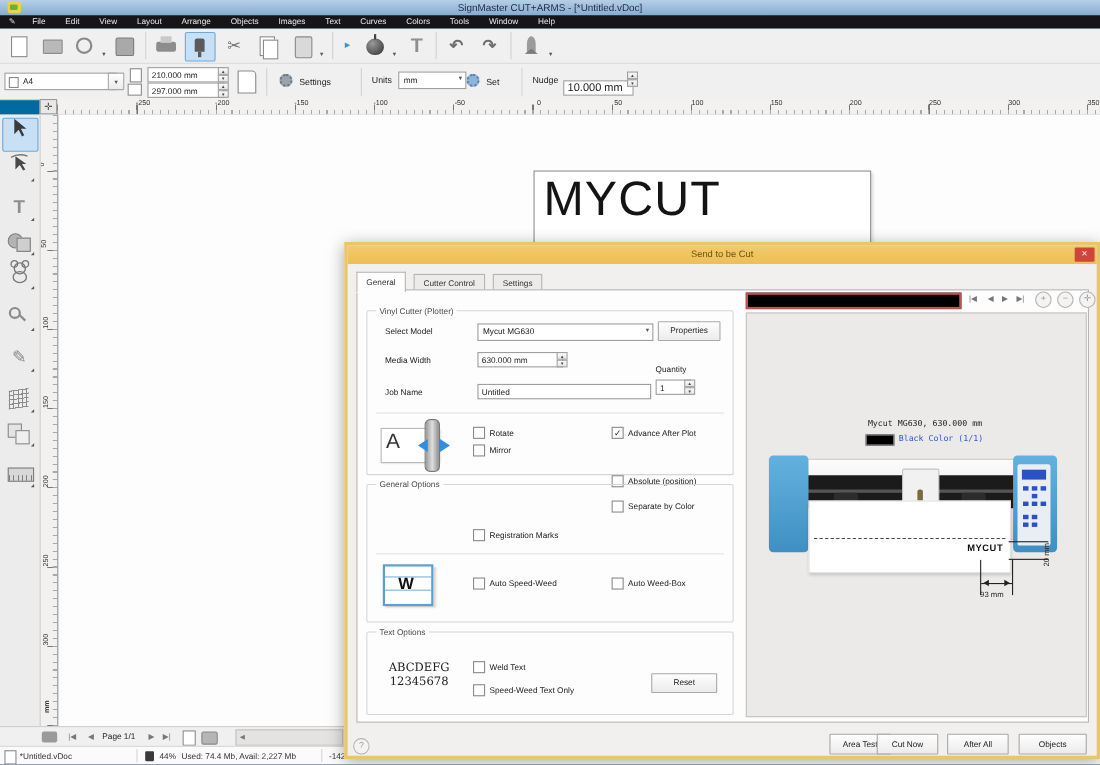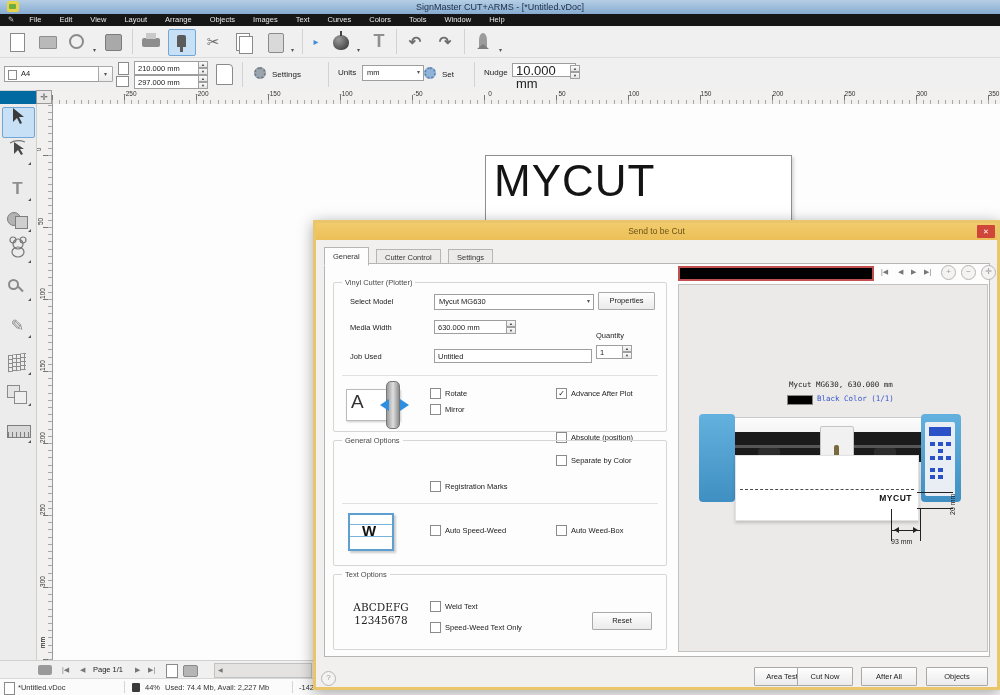--- a/index.html
+++ b/index.html
@@ -229,21 +229,21 @@
     <div class="combo" style="left:362px;top:7px;width:52px;height:14px;">
       <span>mm</span>
       <span class="ar">▾</span>
     </div>
     <div class="abs" style="left:424px;top:6px;width:44px;height:20px;">
       <div class="gear" style="position:absolute;left:0;top:3px;background:#8fb3d9;border-color:#5d83ad;"></div>
       <span style="position:absolute;left:18px;top:6px;">Set</span>
     </div>
     <div class="tsep" style="left:474px;top:4px"></div>
     <span class="abs" style="left:484px;top:10px;">Nudge</span>
-    <div class="field abs" style="left:512px;top:5px;width:56px;height:12px;font-size:13px;">
+    <div class="field abs" style="left:512px;top:15px;width:56px;height:12px;font-size:10px;">
       <span>10.000 mm</span>
     </div>
     <div class="spinbox" style="left:570px;top:7px;width:10px;height:13px;">
       <div class="spinbtn">▲</div>
       <div class="spinbtn">▼</div>
     </div>
   </div>
 
   <div class="abs" id="ruler-corner">
     <span>✛</span>
@@ -402,21 +402,21 @@
 
         <span class="flabel" style="left:262px;top:48px;">Quantity</span>
         <div class="field abs" style="left:262px;top:62px;width:24px;height:12px;font-size:7.5px;">
           <span>1</span>
         </div>
         <div class="spinbox" style="left:288px;top:62px;width:10px;height:13px;">
           <div class="spinbtn">▲</div>
           <div class="spinbtn">▼</div>
         </div>
 
-        <span class="flabel" style="left:16px;top:69px;">Job Used</span>
+        <span class="flabel" style="left:16px;top:69px;">Job Name</span>
         <div class="field abs" style="left:100px;top:66px;width:150px;height:12px;font-size:7.5px;">
           <span>Untitled</span>
         </div>
 
         <div class="sepline" style="left:8px;top:92px;width:316px;"></div>
 
         <div class="abs" style="left:12px;top:100px;width:66px;height:42px;">
           <div style="position:absolute;left:0;top:6px;width:52px;height:30px;background:#fff;border:1px solid #bbb;box-shadow:1px 1px 2px rgba(0,0,0,.2);"></div>
           <span style="position:absolute;left:5px;top:8px;font-size:19px;color:#333;">A</span>
           <div style="position:absolute;left:40px;top:-2px;width:12px;height:46px;background:linear-gradient(90deg,#9a9a9a,#dedede,#8e8e8e);border-radius:5px;border:1px solid #777;"></div>

